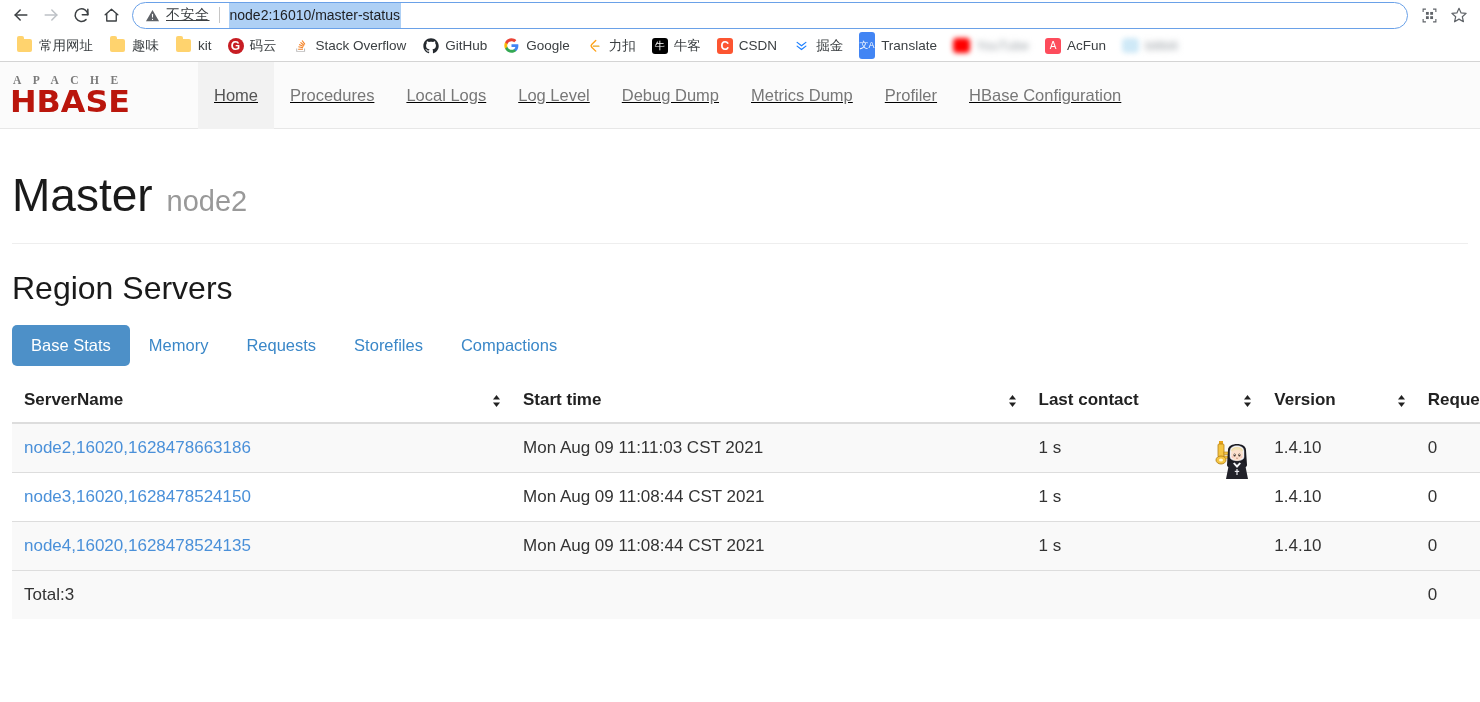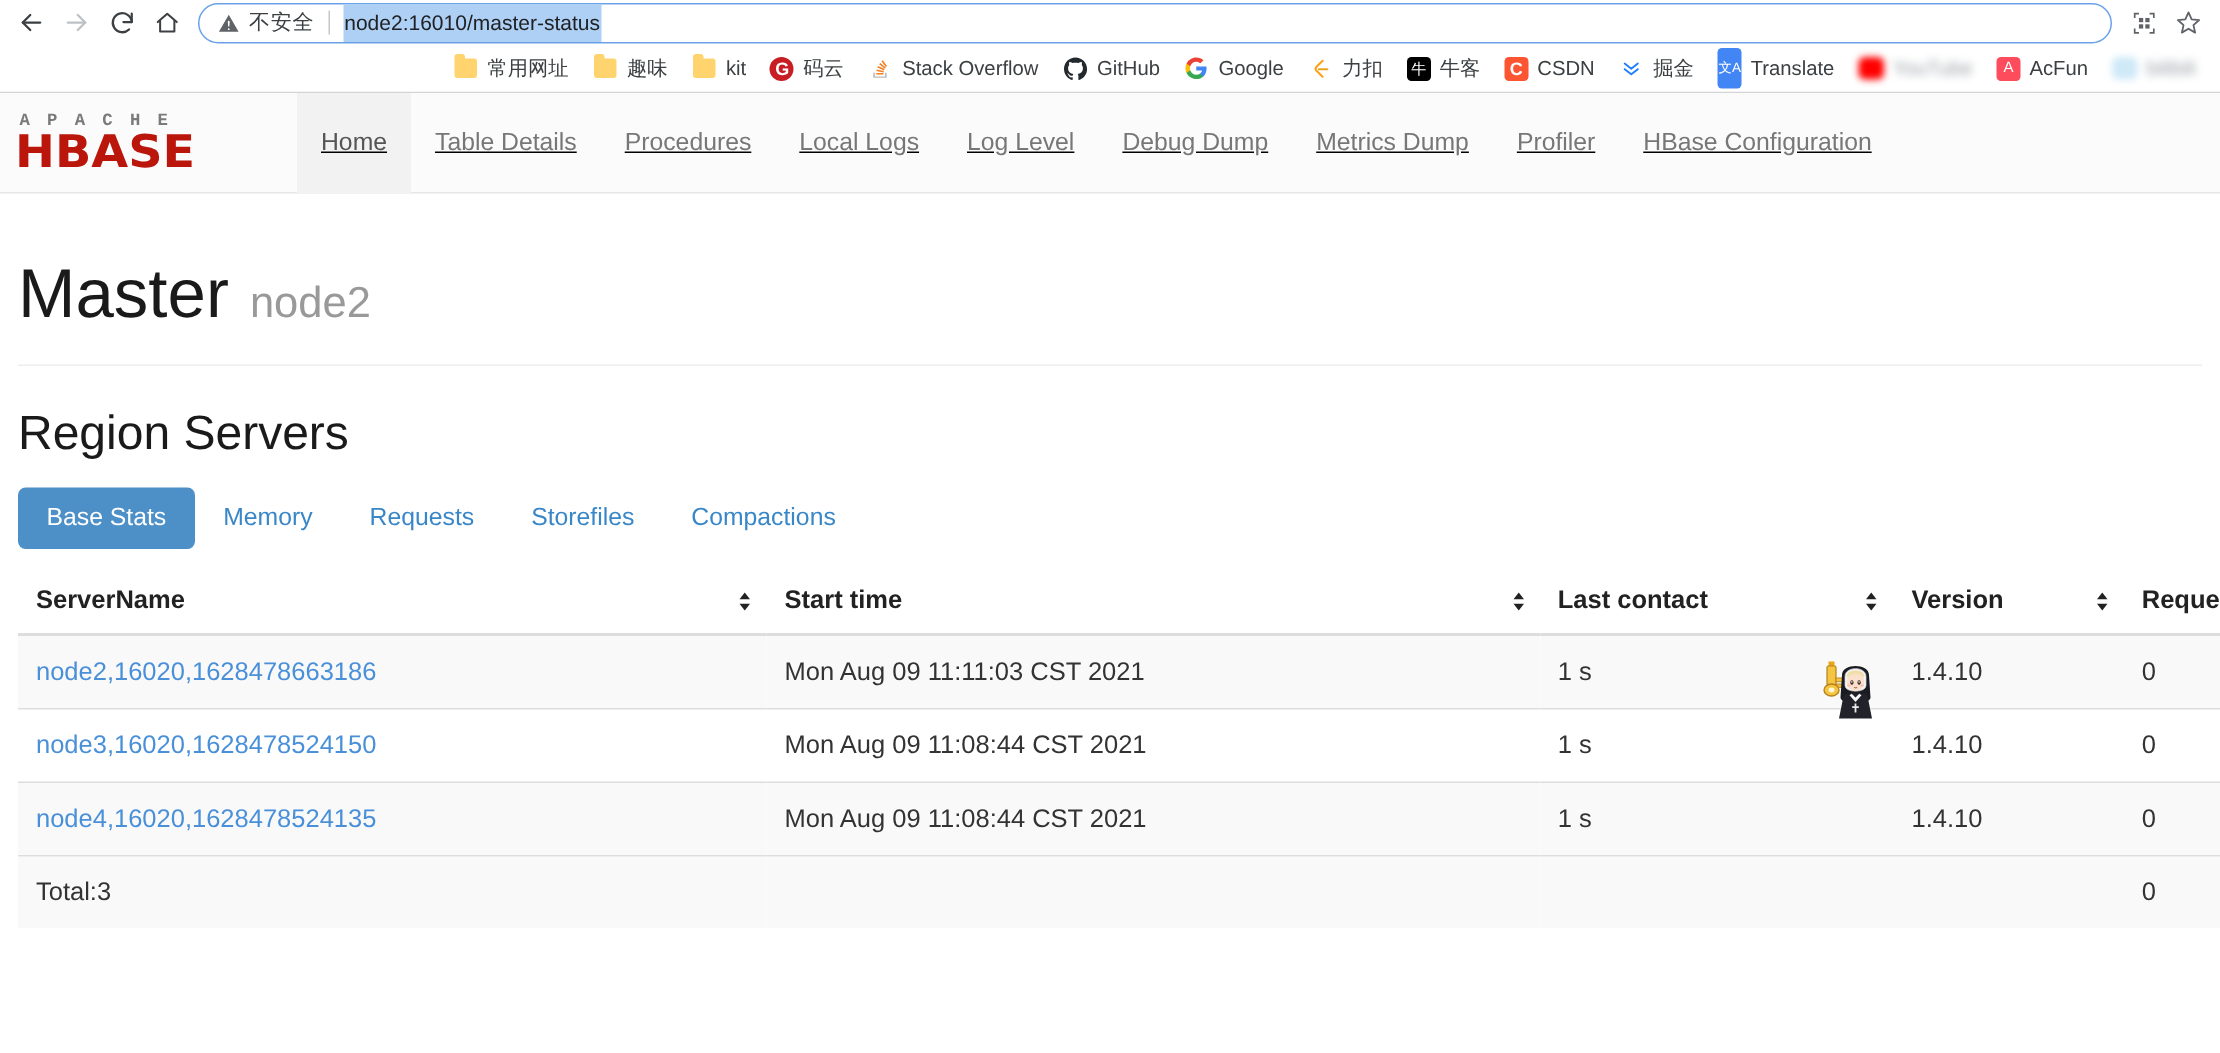--- a/index.html
+++ b/index.html
@@ -45,20 +45,21 @@
     background: #fff;
     position: relative;
     overflow: hidden;
   }
   .warn-icon { margin-right: 6px; display:flex; align-items:center; }
   .insecure-text {
     font-size: 14px;
     color: #3c4043;
     white-space: nowrap;
     letter-spacing: 0.5px;
+    text-decoration: underline;
   }
   .omni-sep {
     width: 1px; height: 16px;
     background: #c6c6c6;
     margin: 0 9px;
     flex: 0 0 auto;
   }
   .url-text {
     font-size: 14px;
     color: #202124;
@@ -75,21 +76,20 @@
 
   
   .bookmarks {
     height: 31px;
     display: flex;
     align-items: center;
     padding: 0 8px;
     gap: 0px;
     background: #ffffff;
     overflow: hidden;
-    justify-content: flex-end;
   }
   .bm {
     display: flex;
     align-items: center;
     height: 24px;
     padding: 0 8px;
     border-radius: 4px;
     flex: 0 0 auto;
     white-space: nowrap;
   }
@@ -152,21 +152,21 @@
     justify-content: center;
     margin-right: 16px;
     flex: 0 0 auto;
   }
   .logo-apache {
     font-size: 11.5px;
     letter-spacing: 11.5px;
     color: #7a7a7a;
     font-weight: bold;
     line-height: 13px;
-    font-family: Liberation Mono, monospace;
+    font-family: Liberation Serif, serif;
     text-indent: 3px;
   }
   .logo-hbase {
     font-size: 30px;
     font-weight: bold;
     color: #ba160c;
     letter-spacing: 0px;
     line-height: 30px;
     font-family: "DejaVu Sans", sans-serif;
     transform: scaleX(1.06);
@@ -468,21 +468,20 @@
   </div>
 </div>
 
 <div class="hb-navbar">
   <div class="hb-logo">
     <div class="logo-apache">APACHE</div>
     <div class="logo-hbase">HBASE</div>
   </div>
   <div class="hb-nav">
     <a href="#" class="active">Home</a>
-    <a href="#">Table Details</a>
     <a href="#">Procedures</a>
     <a href="#">Local Logs</a>
     <a href="#">Log Level</a>
     <a href="#">Debug Dump</a>
     <a href="#">Metrics Dump</a>
     <a href="#">Profiler</a>
     <a href="#">HBase Configuration</a>
   </div>
 </div>
 

